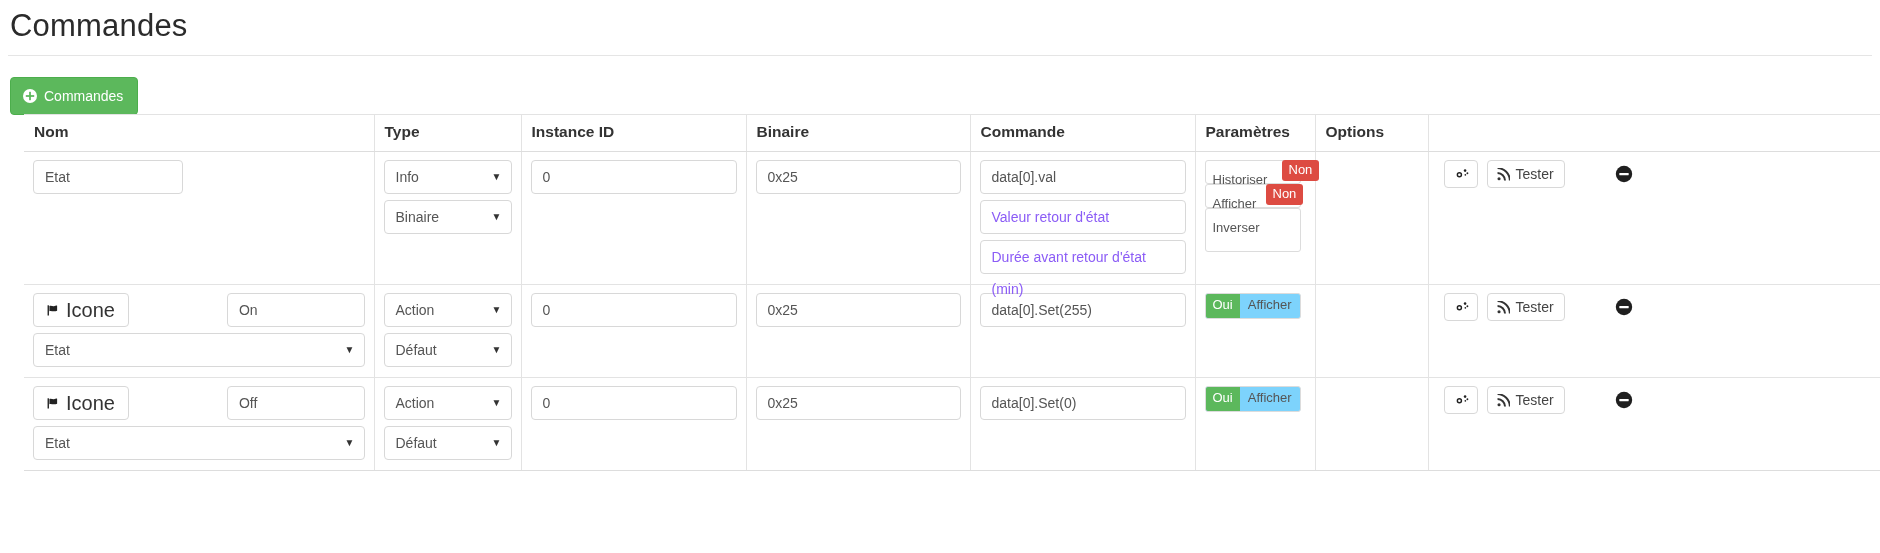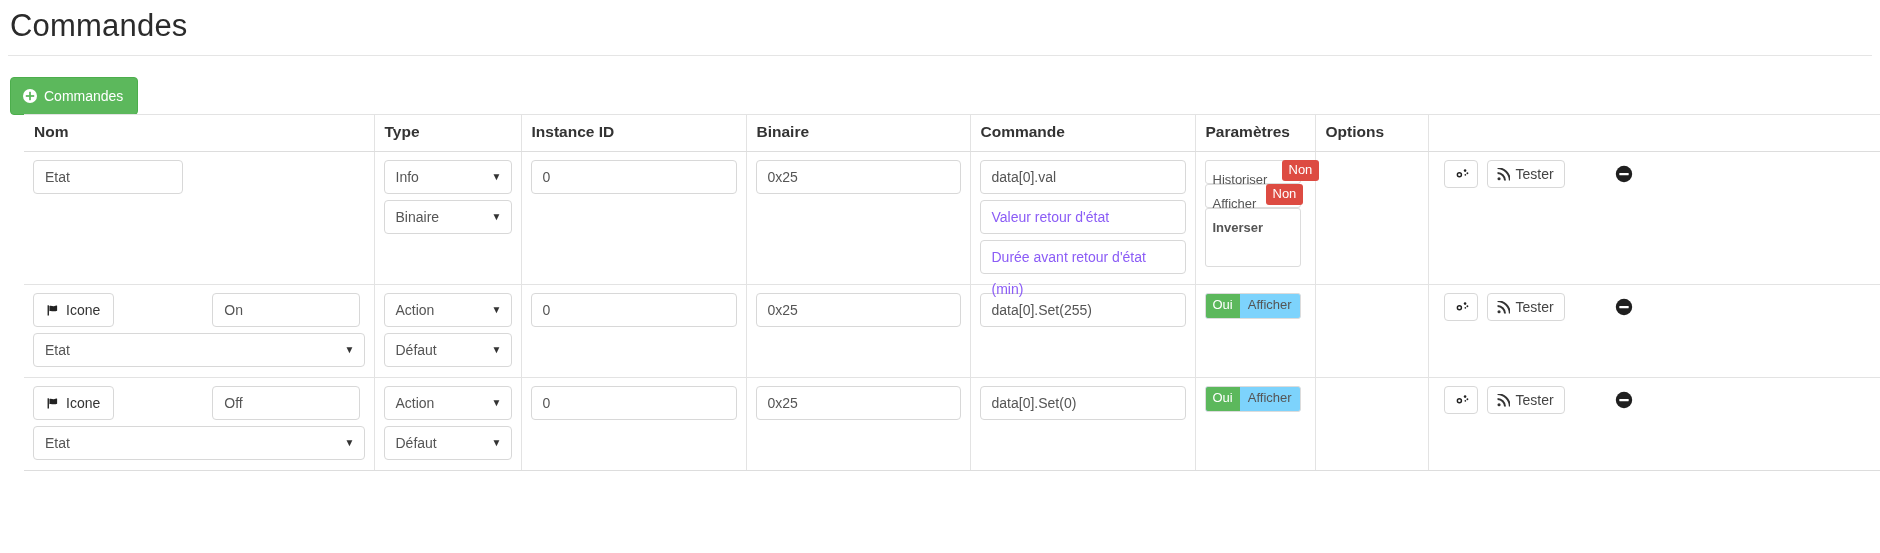--- a/index.html
+++ b/index.html
@@ -153,21 +153,21 @@
   .btn-icone {
     display: inline-flex;
     align-items: center;
     gap: 6px;
     box-sizing: border-box;
     height: 34px;
     border: 1px solid #d8d8d8;
     border-radius: 4px;
     background: #fff;
     color: #333;
-    font-size: 14px;
+    font-size: 20px;
     padding: 0 13px;
     cursor: pointer;
     white-space: nowrap;
   }
   .nom-name {
     width: 148px;
     margin-left: 98px;
   }
   .nom-sel { width: 100%; }
 
@@ -180,21 +180,21 @@
     border: 1px solid #dcdcdc;
     border-radius: 3px;
     background: #fff;
     font-size: 13px;
     color: #555;
     padding: 8px 7px;
     line-height: 22px;
     white-space: nowrap;
     cursor: pointer;
   }
-  .param-row.tall { height: 59px; font-weight: bold; }
+  .param-row.tall { height: 44px; }
   .badge {
     position: absolute;
     top: -1px;
     font-size: 13px;
     color: #fff;
     border-radius: 3px;
     padding: 2px 7px 3px 7px;
     line-height: 16px;
     font-weight: normal;
   }

